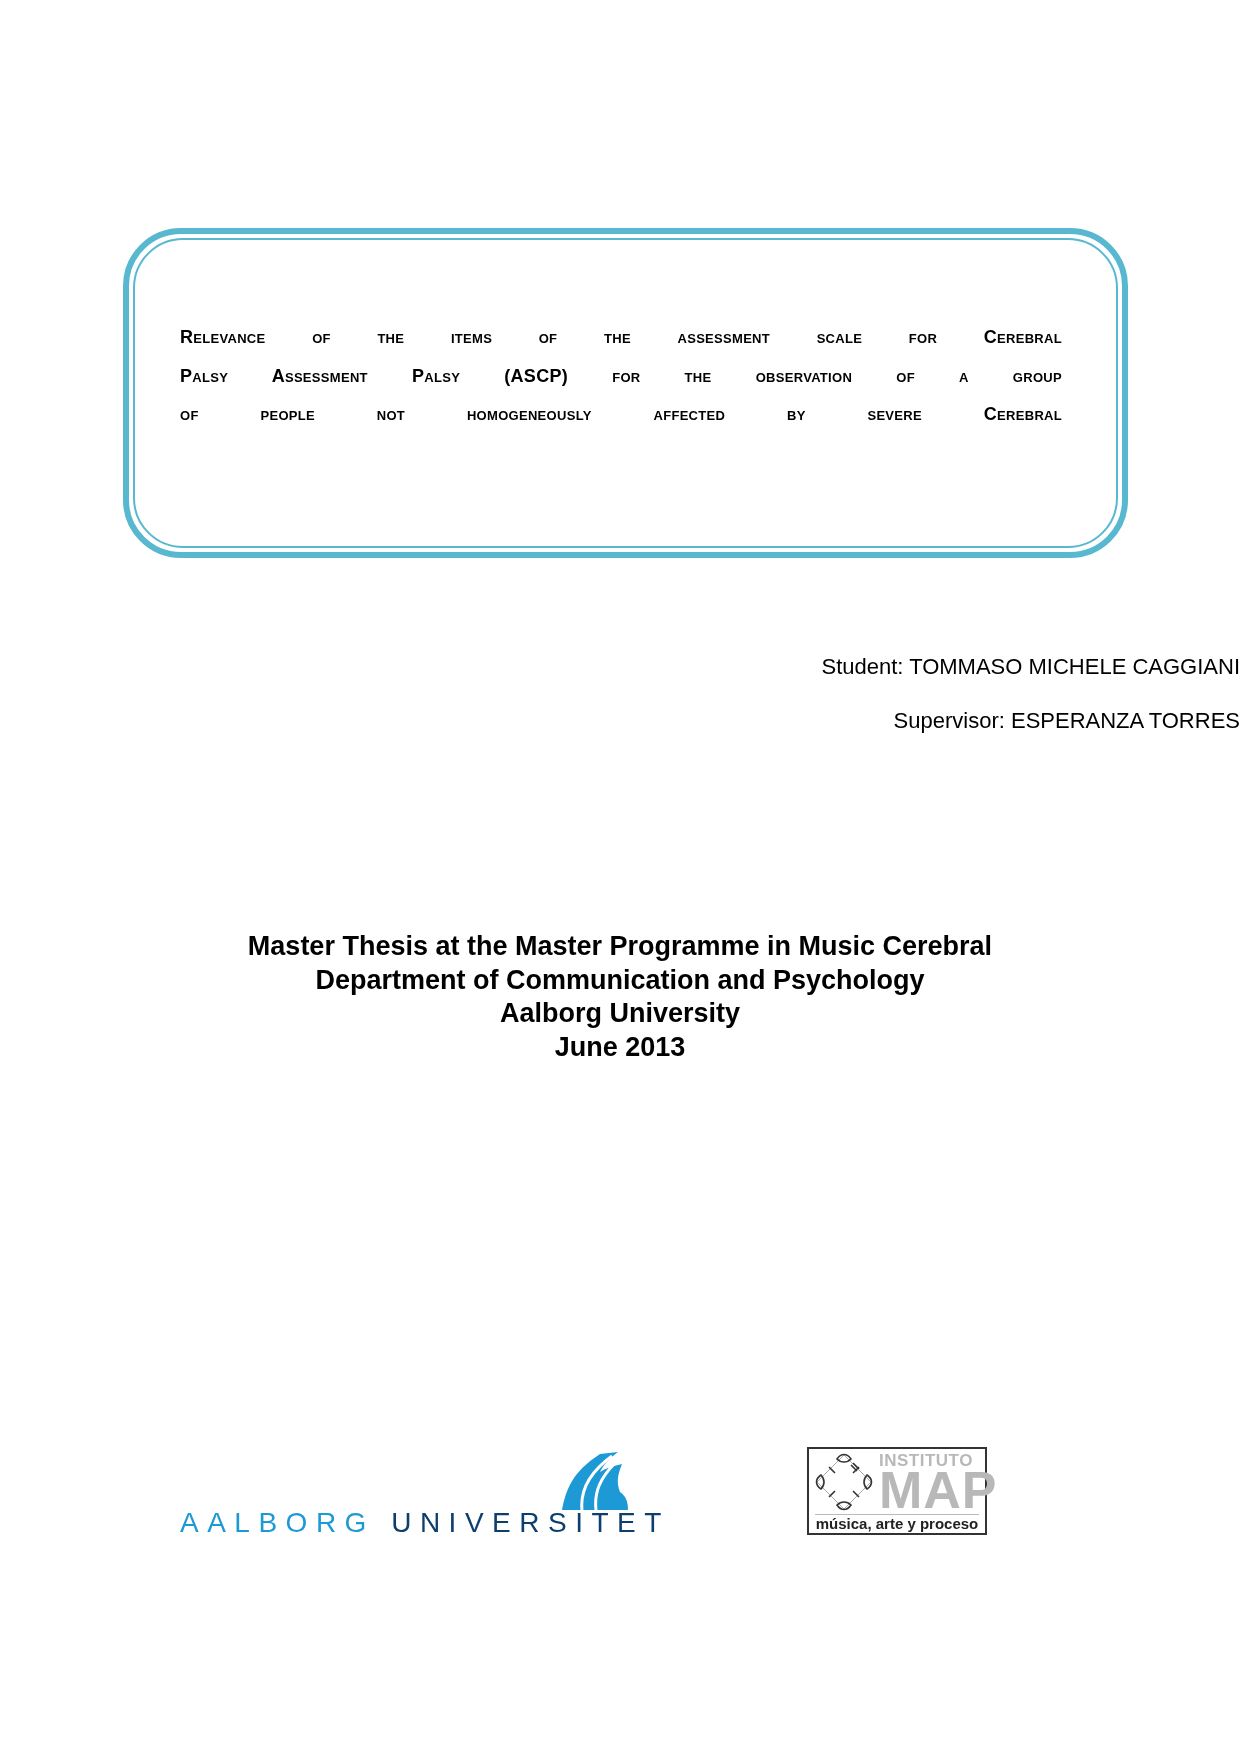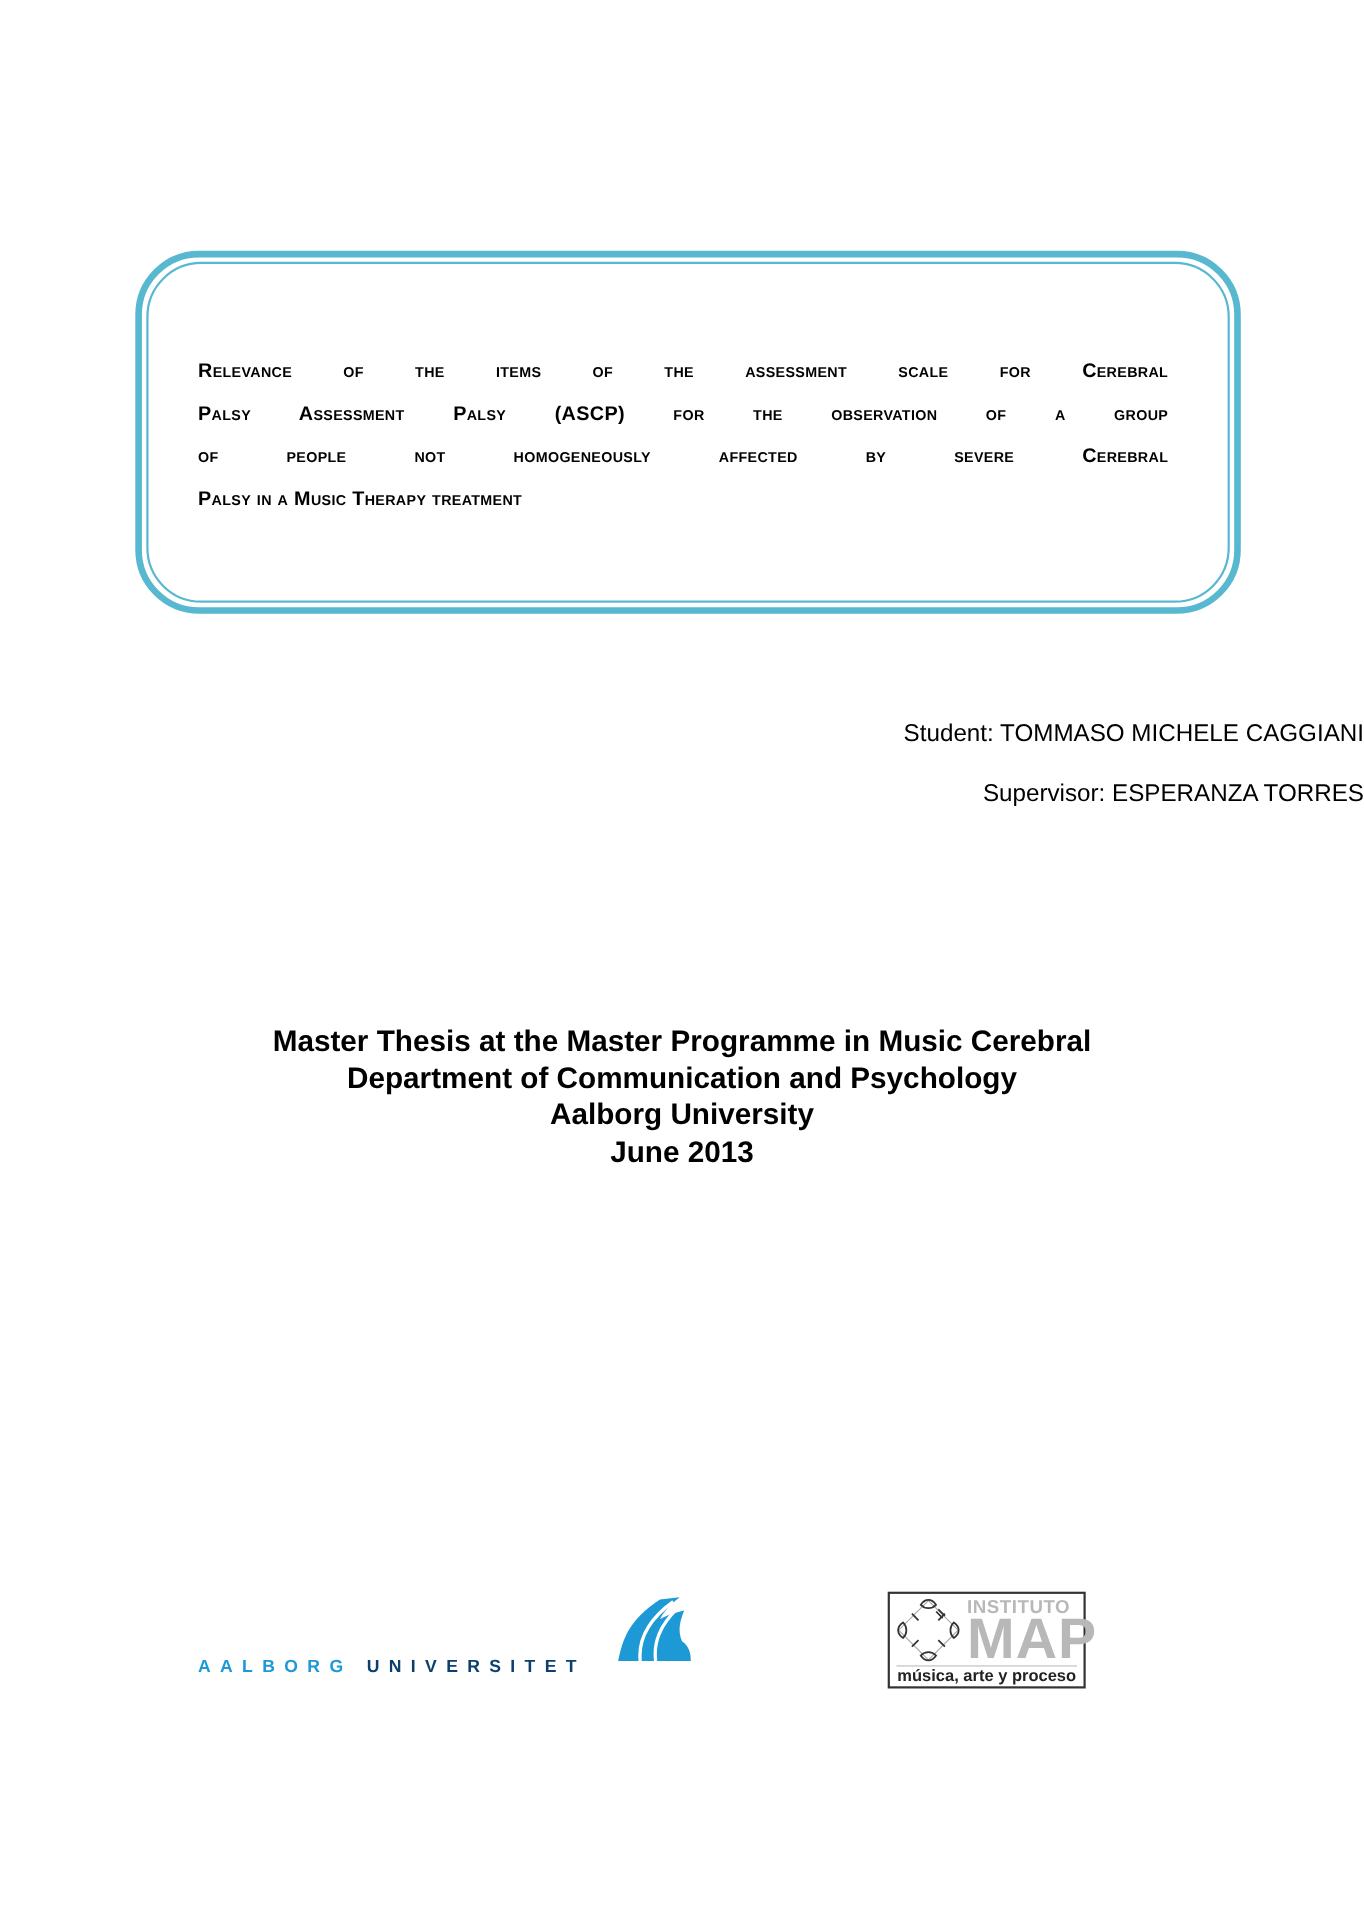--- a/index.html
+++ b/index.html
@@ -19,21 +19,21 @@
   .credit { position:absolute; left:0; width:1240px; text-align:right; font-size:22px; }
   .credit.student { top:654px; }
   .credit.supervisor { top:708px; }
 
   .thesis-block { position:absolute; left:0; top:930px; width:1240px; text-align:center;
                   font-weight:bold; font-size:27px; line-height:33.5px; }
   .thesis-block div { display:block; }
 
   .aau-logo { position:absolute; left:180px; top:1450px; width:510px; height:90px; }
   .aau-mark { position:absolute; left:380px; top:0; width:70px; height:60px; }
-  .aau-word { position:absolute; left:0; top:57px; font-weight:bold; font-size:16px;
+  .aau-word { position:absolute; left:0; top:57px; font-weight:normal; font-size:28px;
               letter-spacing:8.5px; white-space:nowrap; }
   .aau-word .a { color:#1d9ad6; }
   .aau-word .u { color:#0d3f6e; }
 
   .map-logo { position:absolute; left:807px; top:1431px; width:180px; height:88px;
               box-sizing:border-box; border:2px solid #333; background:#fff;margin-top:16px; }
   .map-emblem { position:absolute; left:4px; top:2px; width:62px; height:62px; }
   .map-inst { position:absolute; left:70px; top:2px; font-weight:bold; font-size:17px;
               color:#b8b8b8; letter-spacing:0.5px; }
   .map-map { position:absolute; left:70px; top:16px; font-weight:bold; font-size:52px;
@@ -45,21 +45,20 @@
 </head>
 <body>
 
 <div class="title-box">
   <div class="title-box-inner"></div>
 </div>
 <div class="title-text">
   <span class="line">Relevance of the items of the assessment scale for Cerebral</span>
   <span class="line">Palsy Assessment Palsy (ASCP) for the observation of a group</span>
   <span class="line">of people not homogeneously affected by severe Cerebral</span>
-  <span class="line last">Palsy in a Music Therapy treatment</span>
 </div>
 
 <div class="credit student">Student: TOMMASO MICHELE CAGGIANI</div>
 <div class="credit supervisor">Supervisor: ESPERANZA TORRES</div>
 
 <div class="thesis-block">
   <div>Master Thesis at the Master Programme in Music Cerebral</div>
   <div>Department of Communication and Psychology</div>
   <div>Aalborg University</div>
   <div>June 2013</div>

